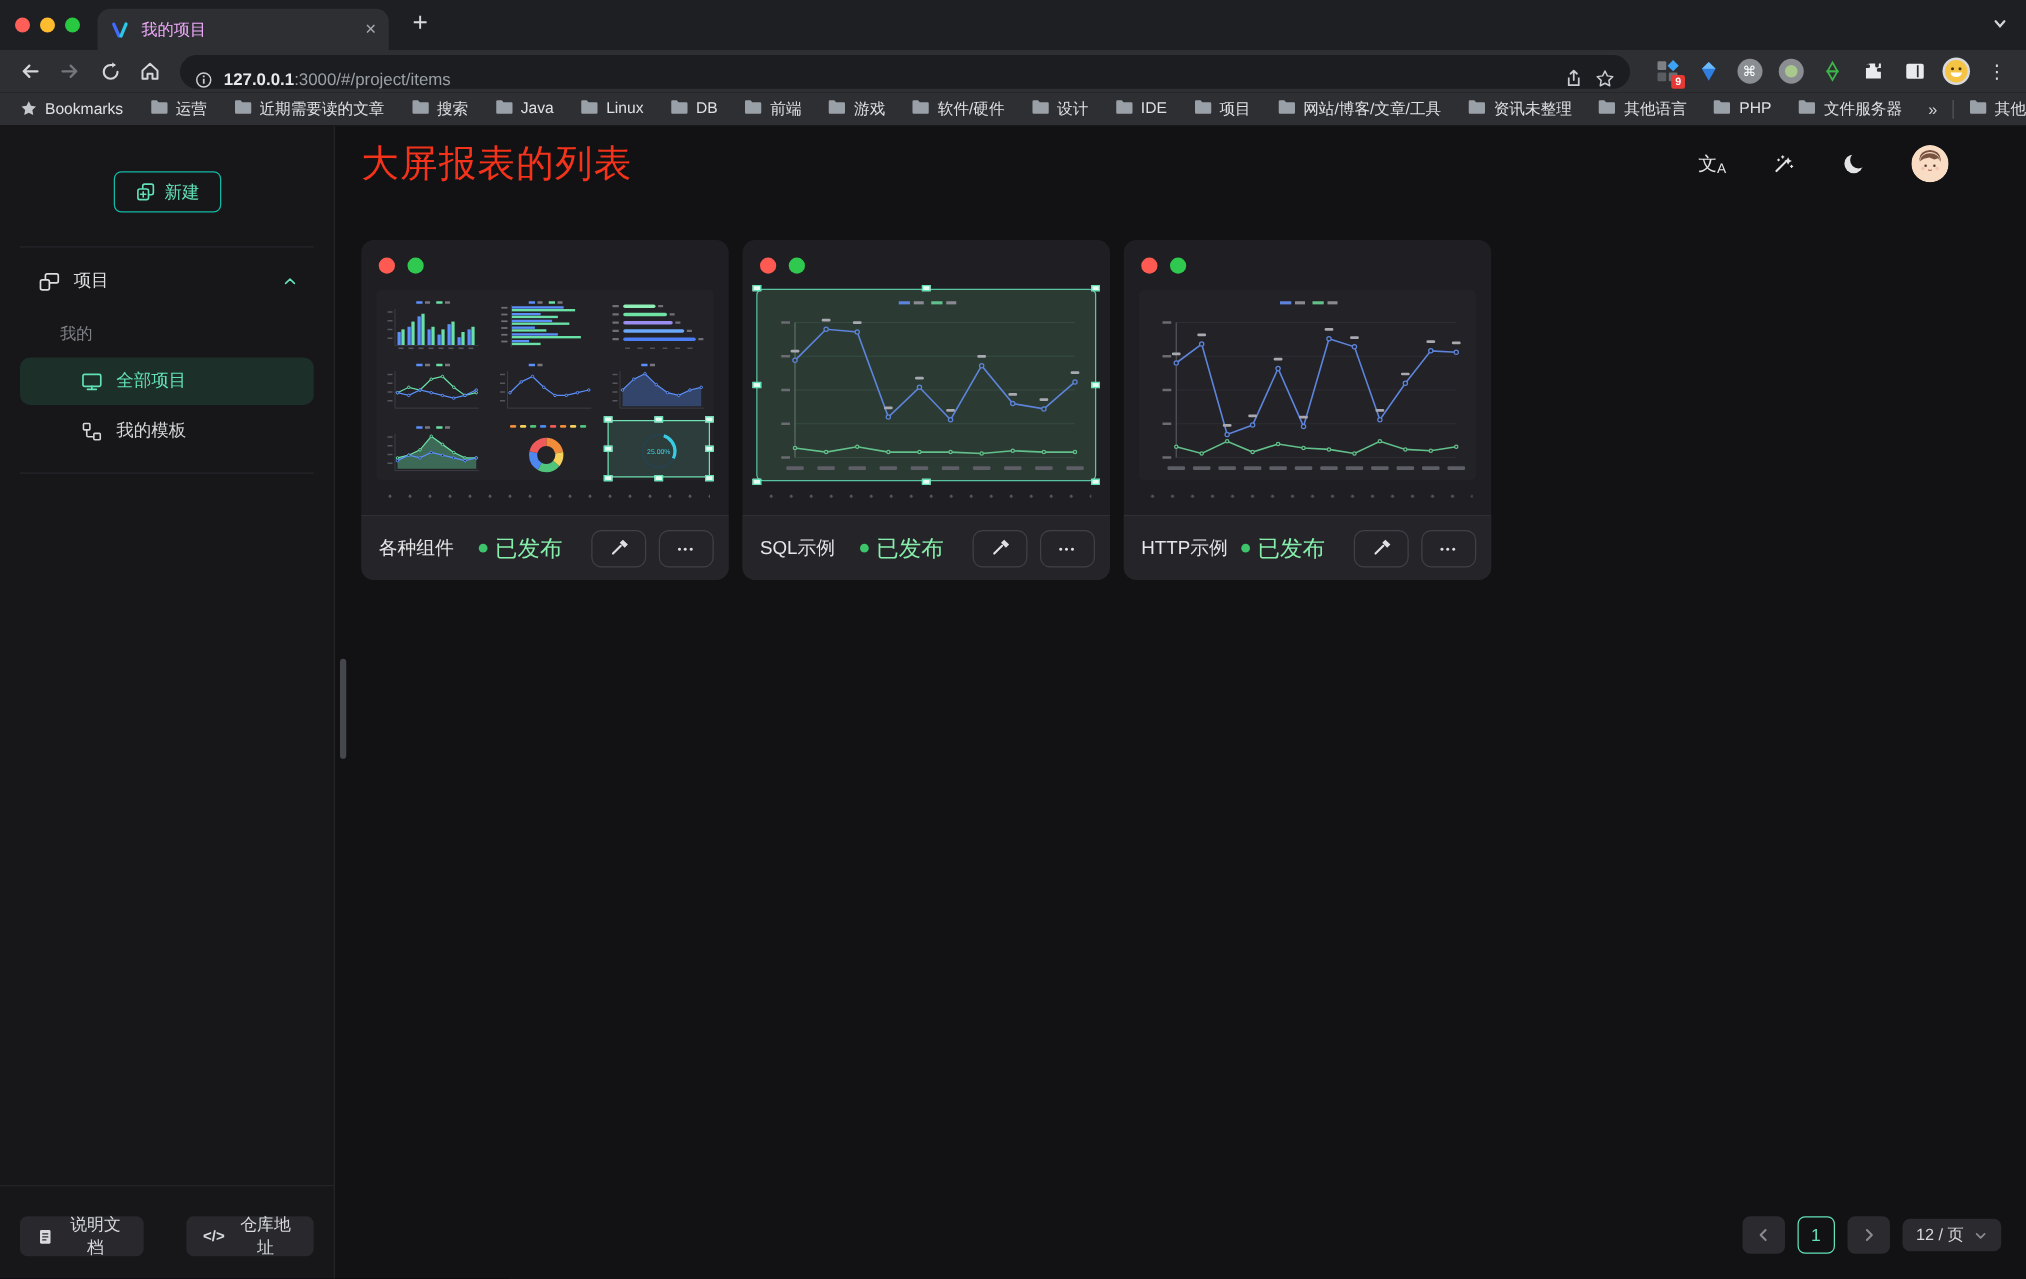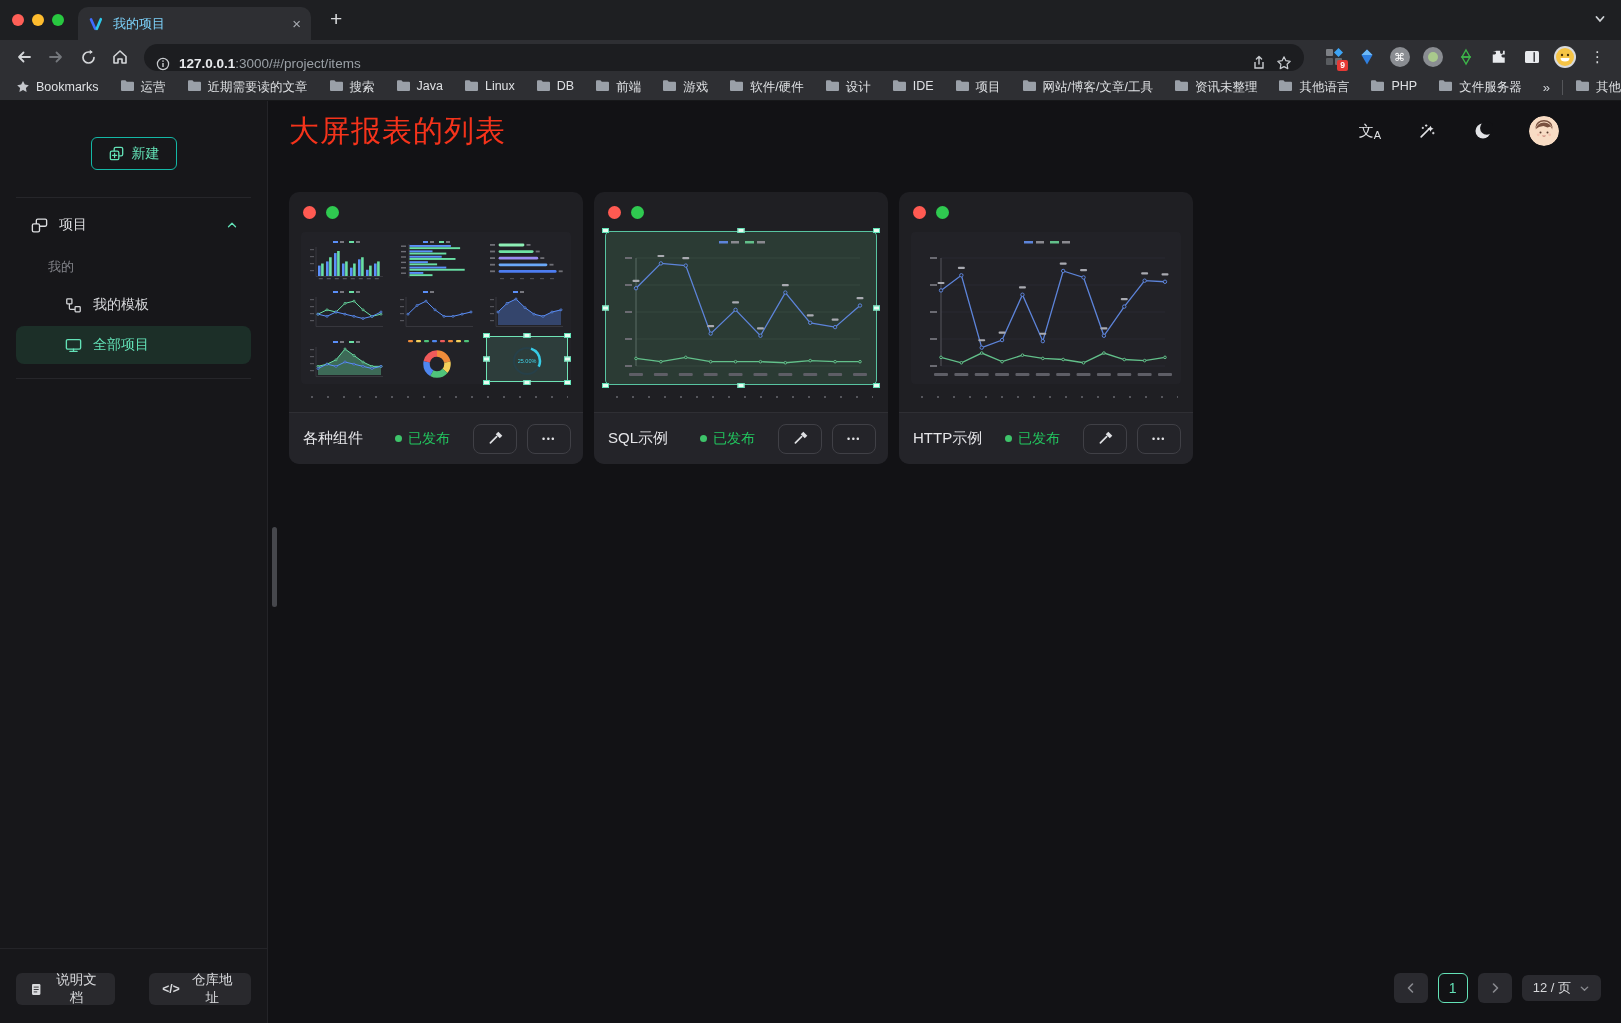--- a/index.html
+++ b/index.html
@@ -6,21 +6,21 @@
   html,body{background:#000}
   body{font-family:"Liberation Sans","DejaVu Sans",sans-serif;-webkit-font-smoothing:antialiased}
   .screen{position:relative;width:1621px;height:1023px;overflow:hidden;background:#121215}
 
   
   .tabstrip{position:relative;height:40px;background:#1e1f22;display:flex;align-items:center}
   .traffic{display:flex;gap:8px;margin:0 14px 0 12px}
   .traffic i{width:12px;height:12px;border-radius:50%;display:block}
   .t-red{background:#ff5f57}.t-yellow{background:#febc2e}.t-green{background:#28c840}
   .tab{position:absolute;left:78px;top:7px;width:233px;height:33px;background:#2e2f33;border-radius:10px 10px 0 0;display:flex;align-items:center;padding:0 10px;gap:9px}
-  .tab-title{font-size:13px;color:#7dd3fc;flex:1;white-space:nowrap;overflow:hidden}
+  .tab-title{font-size:13px;color:#f0abfc;flex:1;white-space:nowrap;overflow:hidden}
   .tab-close{color:#a7abb1;font-size:15px;line-height:1;cursor:pointer}
   .newtab{position:absolute;left:330px;top:8px;color:#d7d9dc;font-size:21px;font-weight:300;line-height:1}
   .tabsearch{position:absolute;right:14px;top:12px;color:#cfd2d6}
 
   .toolbar{height:34px;background:#2e2f33;display:flex;align-items:center;padding:0 10px;gap:4px}
   .navic{width:28px;height:28px;display:flex;align-items:center;justify-content:center;color:#d4d6d9;flex:0 0 auto}
   .navic.dim{color:#74777c}
   .urlpill{height:27px;flex:0 0 1160px;margin-left:6px;background:#1c1d20;border-radius:14px;display:flex;align-items:flex-end;padding:0 12px;gap:9px}
   .url{font-size:13.5px;color:#9aa0a6;white-space:nowrap;overflow:hidden;flex:1}
   .url b{color:#e8eaed;font-weight:700}
@@ -67,21 +67,21 @@
   .dots{display:flex;gap:10px;margin:2px 0 13px 2px}
   .dots i{width:13px;height:13px;border-radius:50%}
   .d-red{background:#ff5a52}.d-grn{background:#2fc950}
   .preview{position:relative;width:270px;height:152px;border-radius:4px;background:#222227;overflow:visible}
   .preview.selected{background:#2b3b34;outline:1px solid rgba(99,226,183,.85)}
   .dotline{height:4px;margin:11px 3px 0;background-image:radial-gradient(circle,#56565c 1.1px,transparent 1.4px);background-size:16px 4px;background-repeat:repeat-x}
   .cfooter{position:absolute;left:0;right:0;bottom:0;height:52px;background:#242429;border-top:1px solid #2f2f34;border-radius:0 0 10px 10px;display:flex;align-items:center;padding:0 12px 0 14px}
   .cname{font-size:15px;color:#e6e6e9}
   .status{margin-left:auto;display:flex;align-items:center;gap:6px;margin-right:13px}
   .sdot{width:7px;height:7px;border-radius:50%;background:#3ec46a}
-  .status em{font-style:normal;font-size:14px;color:#22c55e}
+  .status em{font-style:normal;font-size:18px;color:#86efac}
   .iconbtn{width:44px;height:30px;background:transparent;border:1px solid #404046;border-radius:8px;color:#dfe0e3;display:flex;align-items:center;justify-content:center;cursor:pointer;margin-left:10px}
   .iconbtn .more{font-size:9px;letter-spacing:1.5px;color:#dfe0e3}
 
   .cell{position:absolute;width:80px;height:44px}
   .cell.sel{outline:1px solid #6fe3b5;background:rgba(111,227,181,.14)}
   .handle{position:absolute;width:7px;height:5px;background:#e7fdf2;border:1px solid #63e2b7;z-index:3}
   .h-tl{left:-4px;top:-4px}.h-tr{right:-4px;top:-4px}.h-bl{left:-4px;bottom:-4px}.h-br{right:-4px;bottom:-4px}
   .h-tm{left:50%;top:-4px;transform:translateX(-50%)}.h-bm{left:50%;bottom:-4px;transform:translateX(-50%)}
   .h-ml{left:-4px;top:50%;transform:translateY(-50%)}.h-mr{right:-4px;top:50%;transform:translateY(-50%)}
 
@@ -363,39 +363,39 @@
           <span>项目</span>
           <span class="chev">
             <svg width="14" height="14" viewBox="0 0 24 24">
                 <polyline points="6,15 12,9 18,15" fill="none" stroke="currentColor" stroke-width="2.2" stroke-linecap="round" stroke-linejoin="round"></polyline>
               </svg>
           </span>
         </div>
 
         <div class="nav-group">我的</div>
 
+        <div class="nav-sub active">
+          <span class="nav-ic">
+            <svg width="19" height="19" viewBox="0 0 24 24">
+                <rect x="3" y="4.5" width="18" height="12" rx="1.6" stroke="currentColor" stroke-width="1.7" fill="none"></rect>
+                <path d="M12 16.5 v3 M7.5 19.5 h9" stroke="currentColor" stroke-width="1.7" stroke-linecap="round"></path>
+              </svg>
+          </span>
+          <span>全部项目</span>
+        </div>
+
         <div class="nav-sub">
           <span class="nav-ic">
             <svg width="19" height="19" viewBox="0 0 24 24">
                 <rect x="3.5" y="3.5" width="6.5" height="6.5" rx="1" stroke="currentColor" stroke-width="1.6" fill="none"></rect>
                 <path d="M6.8 10 v5.5 a1.5 1.5 0 0 0 1.5 1.5 h5.7" stroke="currentColor" stroke-width="1.6" fill="none"></path>
                 <rect x="14" y="13.5" width="6.5" height="6.5" rx="1" stroke="currentColor" stroke-width="1.6" fill="none"></rect>
               </svg>
           </span>
           <span>我的模板</span>
-        </div>
-
-        <div class="nav-sub active">
-          <span class="nav-ic">
-            <svg width="19" height="19" viewBox="0 0 24 24">
-                <rect x="3" y="4.5" width="18" height="12" rx="1.6" stroke="currentColor" stroke-width="1.7" fill="none"></rect>
-                <path d="M12 16.5 v3 M7.5 19.5 h9" stroke="currentColor" stroke-width="1.7" stroke-linecap="round"></path>
-              </svg>
-          </span>
-          <span>全部项目</span>
         </div>
 
         <div class="sb-div" style="margin-top:14px"></div>
 
       </nav>
 
       <div class="sb-foot">
         <button class="sb-btn">
           <svg width="15" height="15" viewBox="0 0 24 24">
               <rect x="5" y="3" width="14" height="18" rx="1.8" fill="#d9dadd"></rect>

